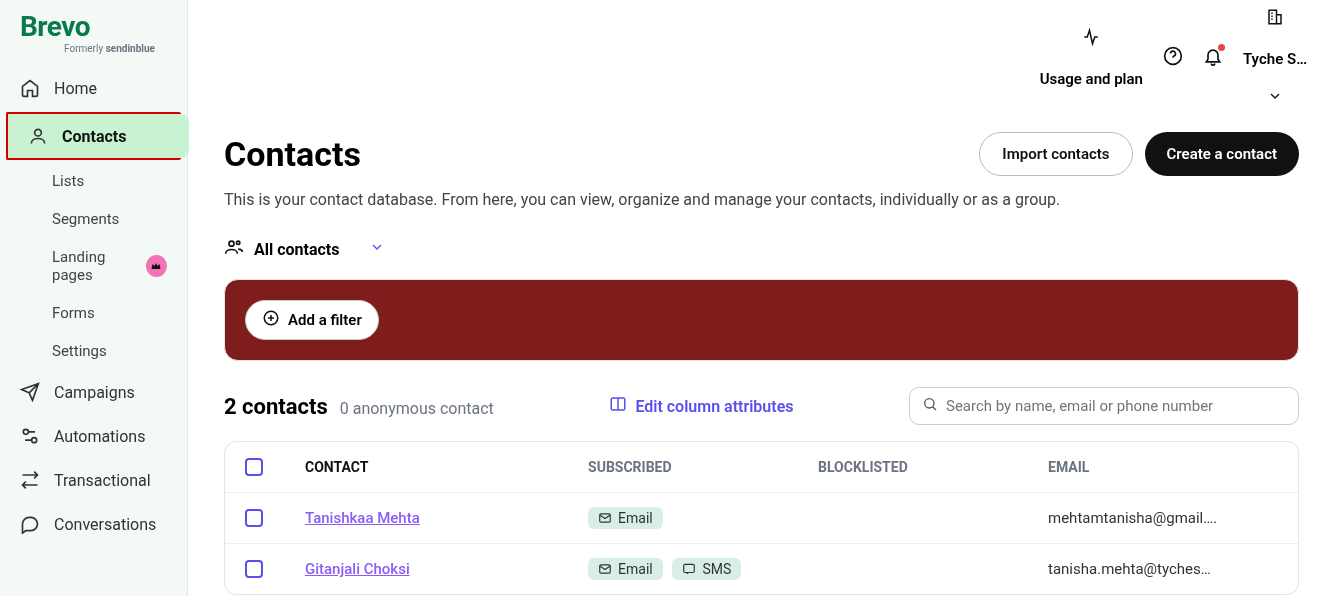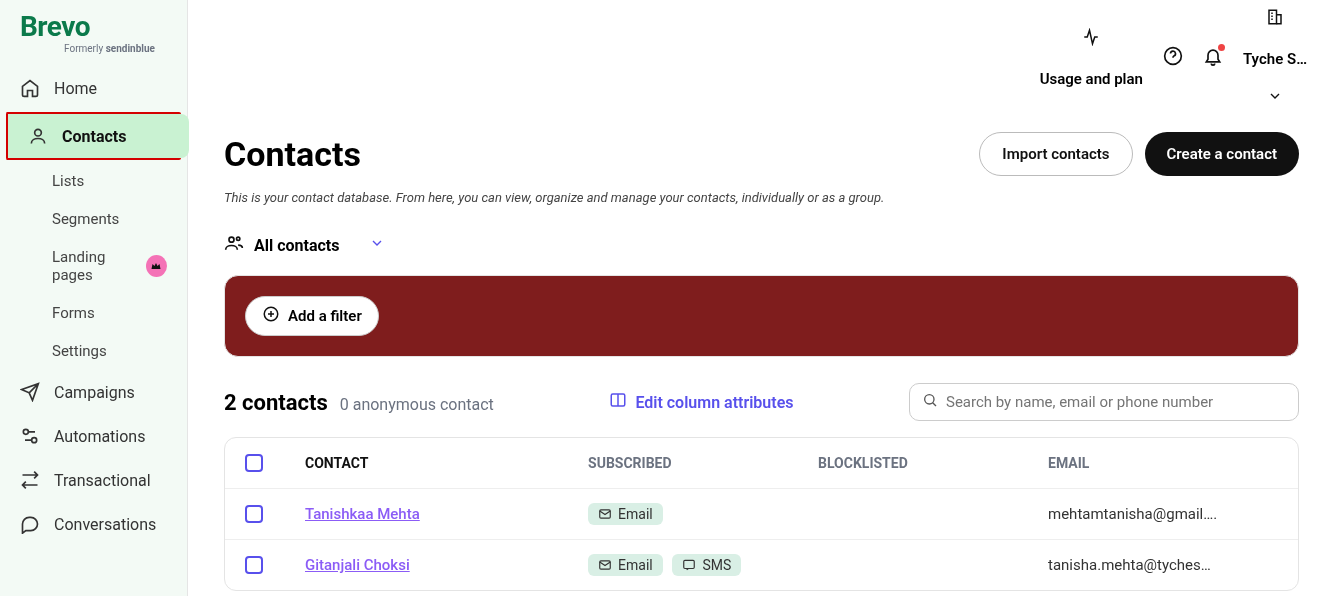--- a/index.html
+++ b/index.html
@@ -28,21 +28,21 @@
   
   
   .content { padding: 16px 36px; }
   .header-row { display:flex; justify-content:space-between; align-items:center; }
   h1 { font-size: 34px; font-weight: 700; }
   .btn-row { display:flex; gap:12px; }
   .btn { padding: 12px 22px; border-radius: 26px; font-size: 15px; font-weight:600; cursor:pointer; border:none; }
   .btn-outline { background:#fff; border:1px solid #bbb; color:#111; }
   .btn-primary { background:#111; color:#fff; }
   
-  .desc { margin-top: 14px; font-size: 13px; color: #444; font-style: italic; }
+  .desc { margin-top: 14px; font-size: 16px; color: #444; }
   
   .tabs { display:flex; align-items:center; gap: 30px; margin-top: 28px; font-size:16px;}
   .tab-all { display:flex; align-items:center; gap:10px; font-weight:700; }
   .tab-load { color:#5850ec; font-weight:600; display:flex; align-items:center; gap:8px; cursor:pointer; }
   
   .filter-box { margin-top: 18px; background:#7f1d1d; border:1px solid #e4e4e4; border-radius:14px; padding: 20px; }
   .filter-btn { display:inline-flex; align-items:center; gap:8px; background:#fff; border:1px solid #ccc; border-radius: 22px; padding: 8px 16px; font-size:15px; font-weight:600; cursor:pointer;}
   
   .summary-row { display:flex; justify-content:space-between; align-items:center; margin-top: 26px; gap:16px;}
   .summary-left { display:flex; align-items:baseline; gap:12px; font-size:16px;}

